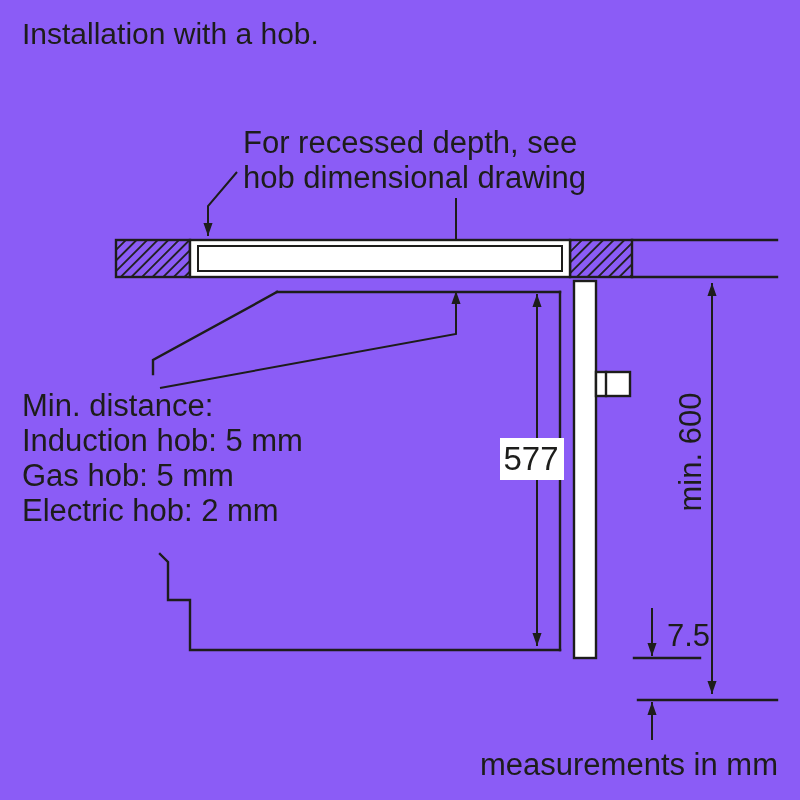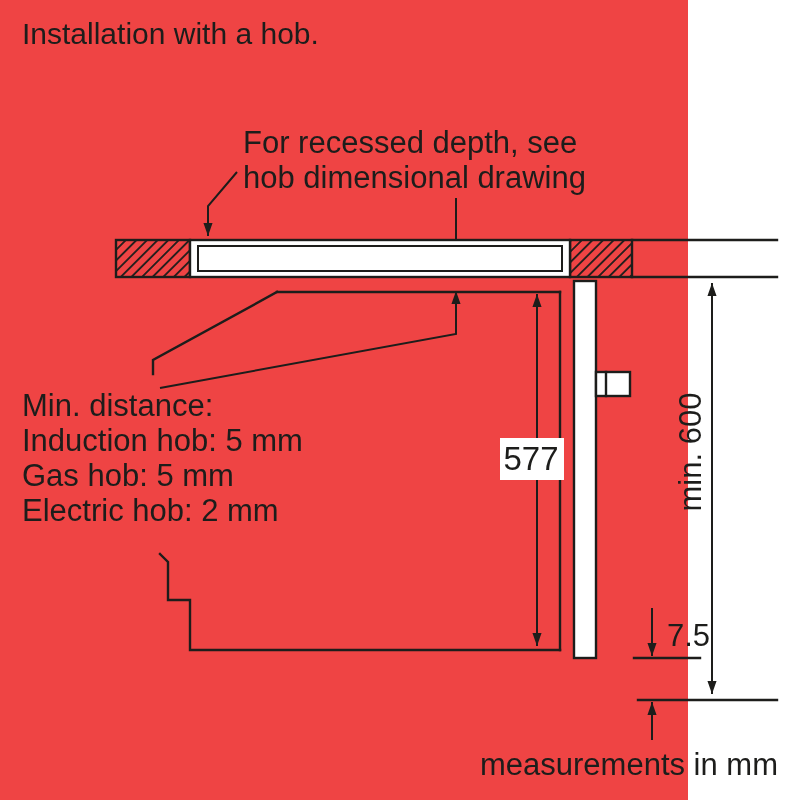--- a/index.html
+++ b/index.html
@@ -1,17 +1,17 @@
 <!DOCTYPE html>
 <html><head>
 <meta charset="utf-8">
 <style>
   html,body{margin:0;padding:0;background:#ffffff;}
   .canvas{
-    width:688px;height:800px;background:#ef4444;position:relative;
+    width:800px;height:800px;background:#8b5cf6;position:relative;
     font-family:"Liberation Sans", sans-serif;
   }
   svg text{
     font-family:"Liberation Sans", sans-serif;
     fill:#1d1d1b;
   }
   .t-main{font-size:30px;}
   .t-body{font-size:31px;}
   .t-dim{font-size:33px;}
   .stroke-draw{stroke:#1d1d1b;stroke-width:2.4;fill:none;stroke-linecap:square;}

